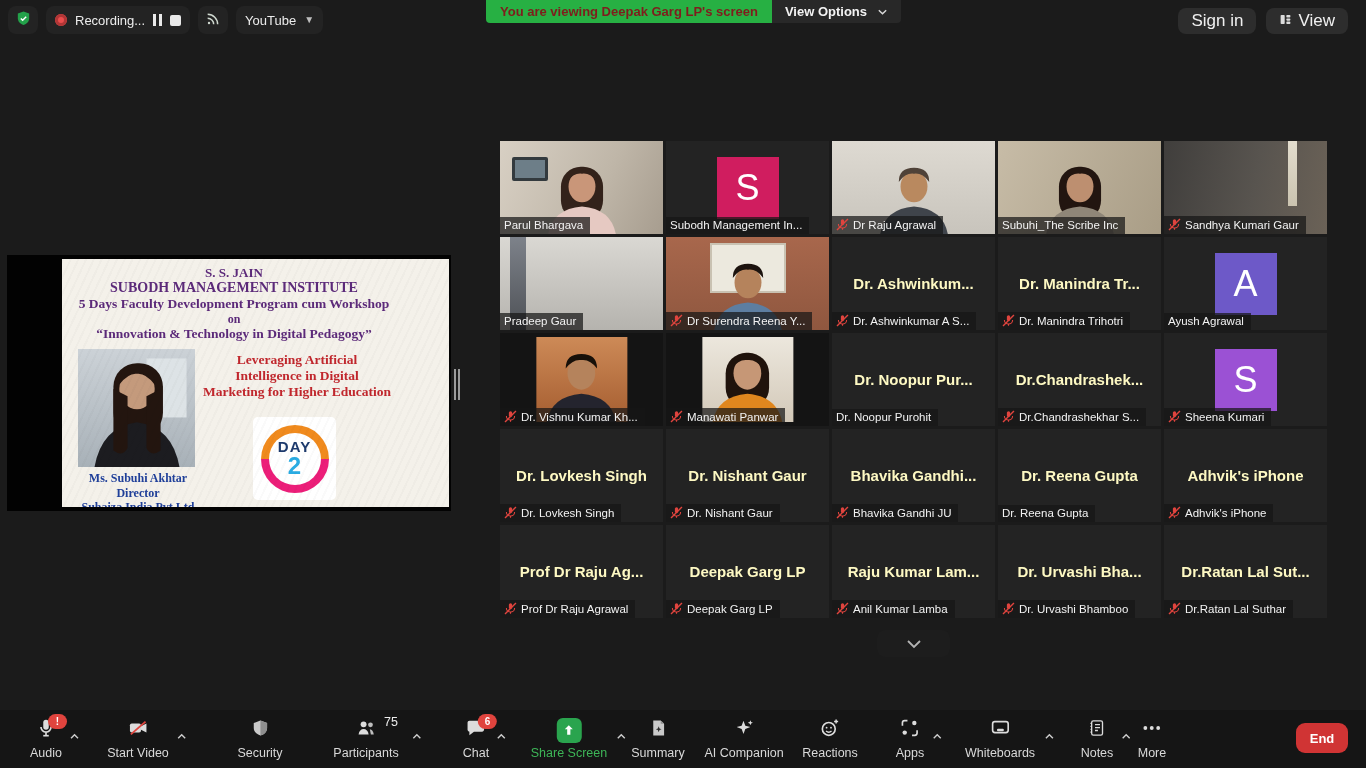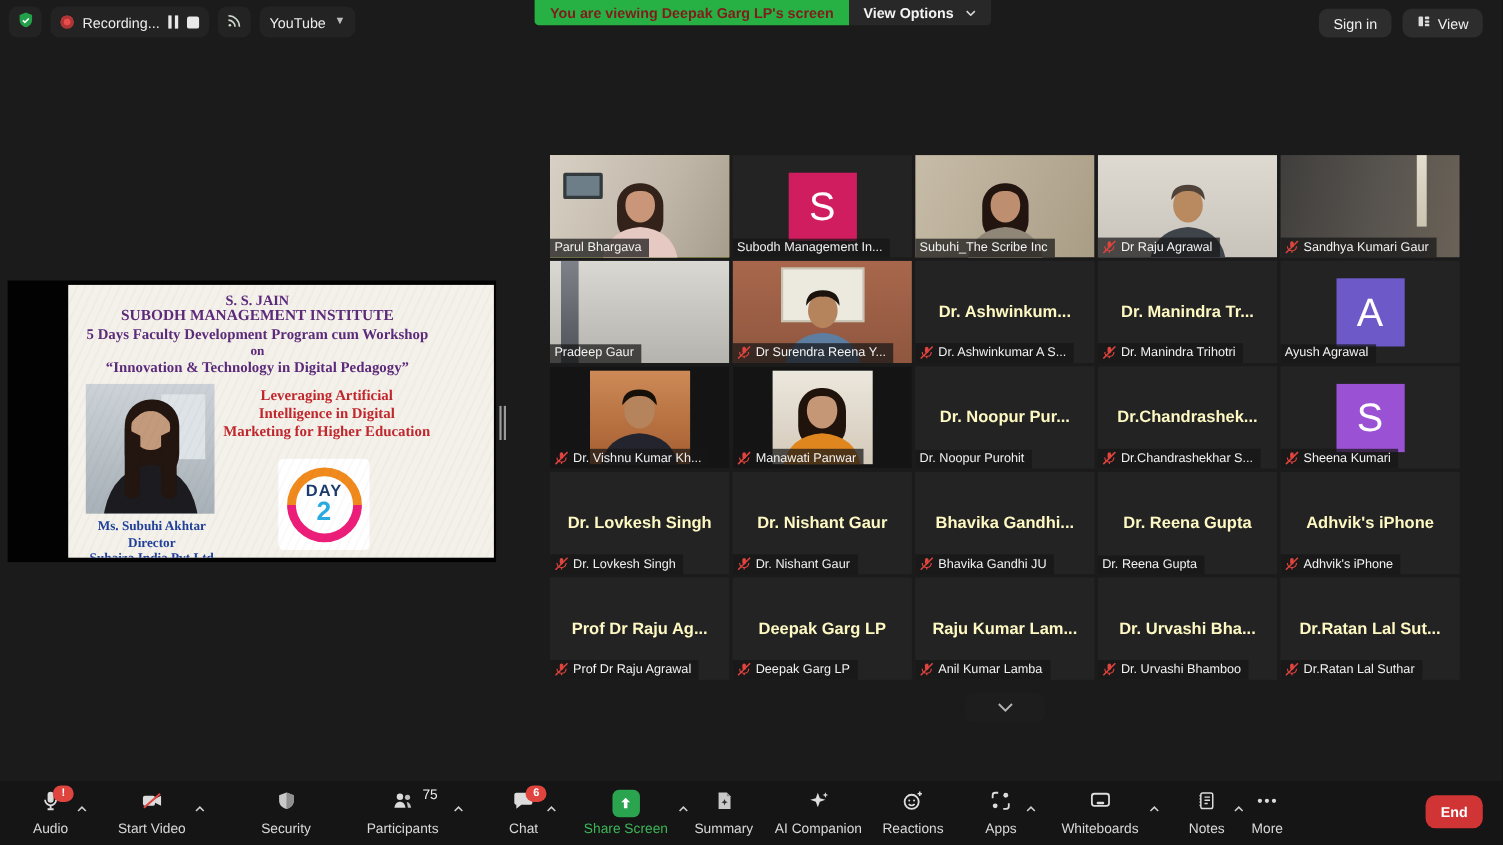--- a/index.html
+++ b/index.html
@@ -15,21 +15,21 @@
   .pausebars{display:flex;gap:3px;}
   .pausebars i{display:block;width:3px;height:12px;background:#e9e9e9;}
   .stopsq{width:11px;height:11px;background:#e9e9e9;border-radius:2px;}
   .chev-dn{font-size:10px;color:#bdbdbd;line-height:1;}
 
   .banner{position:absolute;left:486px;top:0;height:23px;display:flex;z-index:6;}
   .banner-green{background:#27b043;color:#7f1d1d;font-weight:bold;font-size:13px;display:flex;align-items:center;padding:0 14px;border-radius:0 0 0 4px;}
   .banner-opts{background:#282828;color:#f3f3f3;font-weight:bold;font-size:13px;display:flex;align-items:center;gap:10px;padding:0 13px;border-radius:0 0 4px 0;}
 
   .tr-group{position:absolute;right:18px;top:8px;display:flex;gap:10px;z-index:5;}
-  .tr-btn{height:26px;background:#2d2d2d;border-radius:8px;display:flex;align-items:center;gap:6px;padding:0 13px;color:#f0f0f0;font-size:13px;}
+  .tr-btn{height:26px;background:#2d2d2d;border-radius:8px;display:flex;align-items:center;gap:6px;padding:0 13px;color:#f0f0f0;font-size:17px;}
 
   
   .screenpanel{position:absolute;left:7px;top:255px;width:444px;height:256px;background:#020202;}
   .slide{position:absolute;left:55px;top:4px;right:2px;bottom:4px;background:#f4f1ea;overflow:hidden;
          font-family:"Liberation Serif",serif;}
   .slide::after{content:"";position:absolute;inset:0;background:repeating-linear-gradient(115deg,rgba(0,0,0,.018) 0 2px,transparent 2px 7px);pointer-events:none;}
   .s-head{position:absolute;top:6px;left:0;width:344px;text-align:center;color:#5c2a7a;font-weight:bold;}
   .s-l1{font-size:13px;line-height:15px;}
   .s-l2{font-size:14px;line-height:16px;}
   .s-l3{font-size:13.5px;line-height:15.5px;}
@@ -207,50 +207,50 @@
       </div>
       <div class="tile">
         <div class="avwrap">
           <div class="avsq" style="background:#d01d5f">S</div>
         </div>
         <div class="plabel">
           <span>Subodh Management In...</span>
         </div>
       </div>
       <div class="tile">
+        <div class="vbg" style="background:linear-gradient(180deg,#dedad2,#c8c4bc)"></div>
+        <svg class="person" viewBox="0 0 100 62" preserveAspectRatio="xMidYMax meet">
+          <ellipse cx="50" cy="21" rx="11.5" ry="13.5" fill="#b9895f"></ellipse>
+          <path d="M37 17 Q37 5 50 5 Q63 5 63 17 Q57 9 50 10 Q43 9 37 17 Z" fill="#4f4238"></path>
+          <path d="M21 62 Q25 40 50 38 Q75 40 79 62 Z" fill="#3f444b"></path>
+        </svg>
+        <div class="plabel">
+          <svg class="moff" width="13" height="13" viewBox="0 0 16 16">
+            <g fill="#e0443e">
+              <rect x="6" y="1.5" width="4" height="7.2" rx="2"></rect>
+              <path d="M3.6 7.3a4.4 4.4 0 0 0 8.8 0h1.3a5.7 5.7 0 0 1-5 5.5v1.7H7.3v-1.7a5.7 5.7 0 0 1-5-5.5z"></path>
+              <rect x="-1.5" y="7.1" width="19" height="1.7" transform="rotate(-45 8 8)"></rect>
+            </g>
+          </svg>
+          <span>Dr Raju Agrawal</span>
+        </div>
+      </div>
+      <div class="tile">
         <div class="vbg" style="background:linear-gradient(115deg,#c7bca7,#a99d86)"></div>
         <svg class="person" viewBox="0 0 100 62" preserveAspectRatio="xMidYMax meet">
           <rect x="32" y="4" width="36" height="46" rx="17" fill="#221510"></rect>
           <ellipse cx="50" cy="21" rx="11.5" ry="13.5" fill="#bd8f70"></ellipse>
           <path d="M37 17 Q37 5 50 5 Q63 5 63 17 Q57 9 50 10 Q43 9 37 17 Z" fill="#221510"></path>
           <path d="M21 62 Q25 40 50 38 Q75 40 79 62 Z" fill="#8f8678"></path>
         </svg>
         <div class="plabel">
           <span>Subuhi_The Scribe Inc</span>
         </div>
       </div>
       <div class="tile">
-        <div class="vbg" style="background:linear-gradient(180deg,#dedad2,#c8c4bc)"></div>
-        <svg class="person" viewBox="0 0 100 62" preserveAspectRatio="xMidYMax meet">
-          <ellipse cx="50" cy="21" rx="11.5" ry="13.5" fill="#b9895f"></ellipse>
-          <path d="M37 17 Q37 5 50 5 Q63 5 63 17 Q57 9 50 10 Q43 9 37 17 Z" fill="#4f4238"></path>
-          <path d="M21 62 Q25 40 50 38 Q75 40 79 62 Z" fill="#3f444b"></path>
-        </svg>
-        <div class="plabel">
-          <svg class="moff" width="13" height="13" viewBox="0 0 16 16">
-            <g fill="#e0443e">
-              <rect x="6" y="1.5" width="4" height="7.2" rx="2"></rect>
-              <path d="M3.6 7.3a4.4 4.4 0 0 0 8.8 0h1.3a5.7 5.7 0 0 1-5 5.5v1.7H7.3v-1.7a5.7 5.7 0 0 1-5-5.5z"></path>
-              <rect x="-1.5" y="7.1" width="19" height="1.7" transform="rotate(-45 8 8)"></rect>
-            </g>
-          </svg>
-          <span>Dr Raju Agrawal</span>
-        </div>
-      </div>
-      <div class="tile">
         <div class="vbg" style="background:linear-gradient(100deg,#403e3c,#58544f 55%,#6b6257)"></div>
         <div class="x-light"></div>
         <div class="plabel">
           <svg class="moff" width="13" height="13" viewBox="0 0 16 16">
             <g fill="#e0443e">
               <rect x="6" y="1.5" width="4" height="7.2" rx="2"></rect>
               <path d="M3.6 7.3a4.4 4.4 0 0 0 8.8 0h1.3a5.7 5.7 0 0 1-5 5.5v1.7H7.3v-1.7a5.7 5.7 0 0 1-5-5.5z"></path>
               <rect x="-1.5" y="7.1" width="19" height="1.7" transform="rotate(-45 8 8)"></rect>
             </g>
           </svg>

